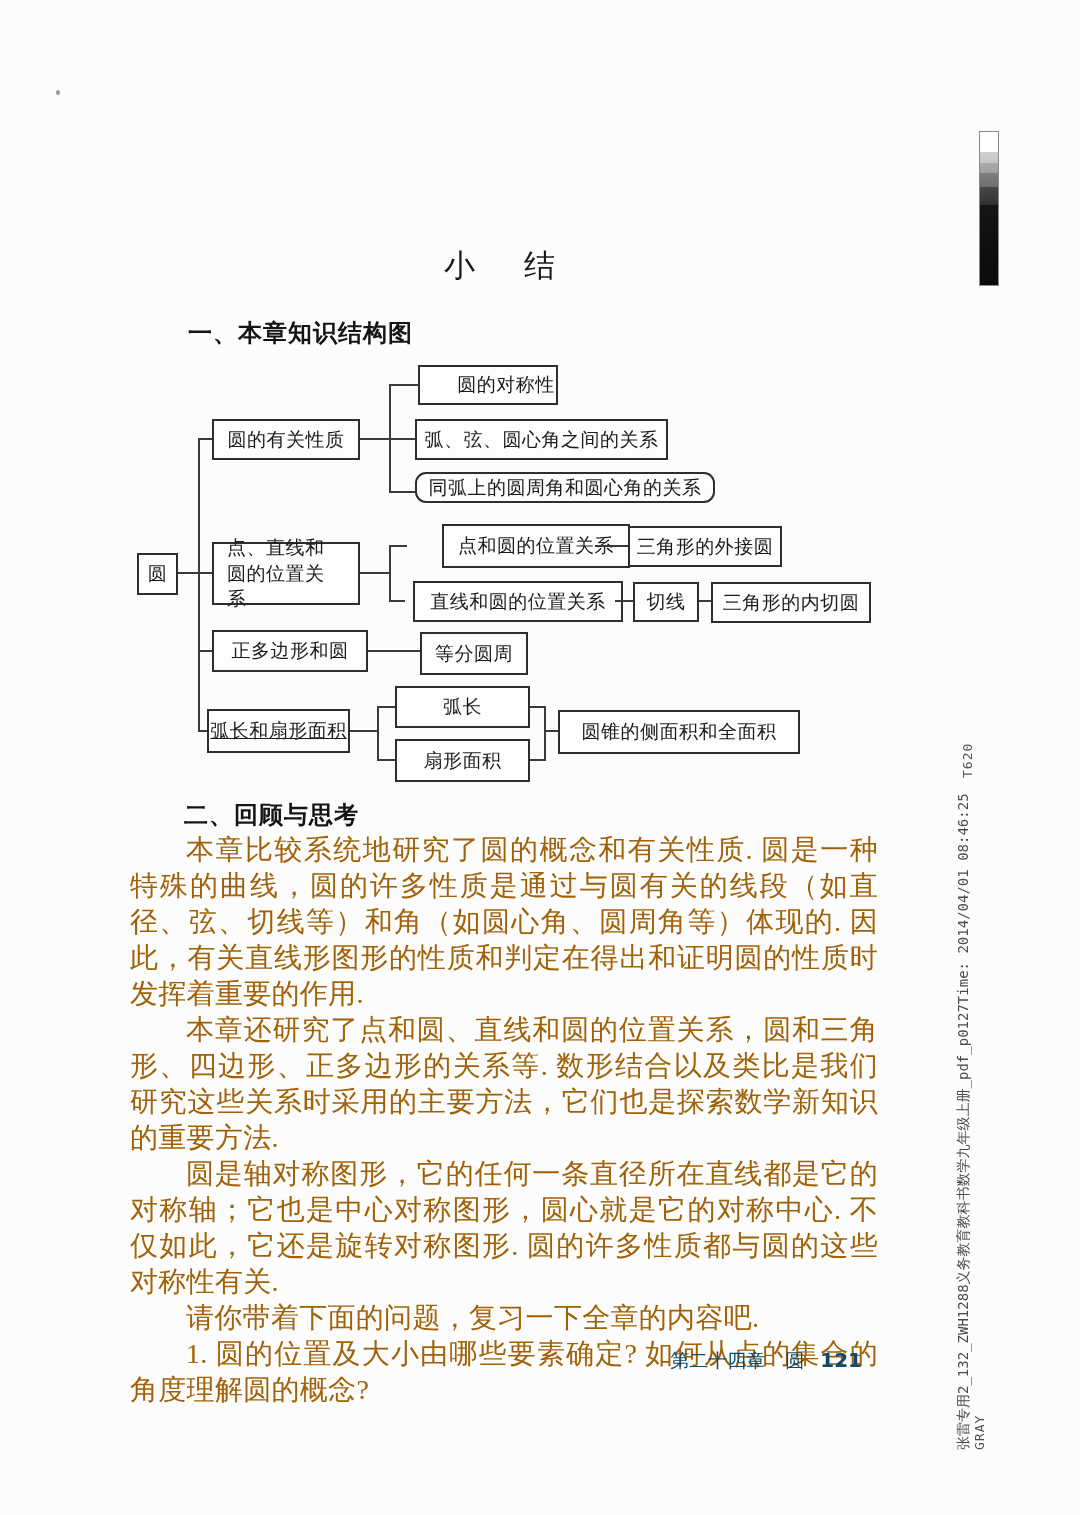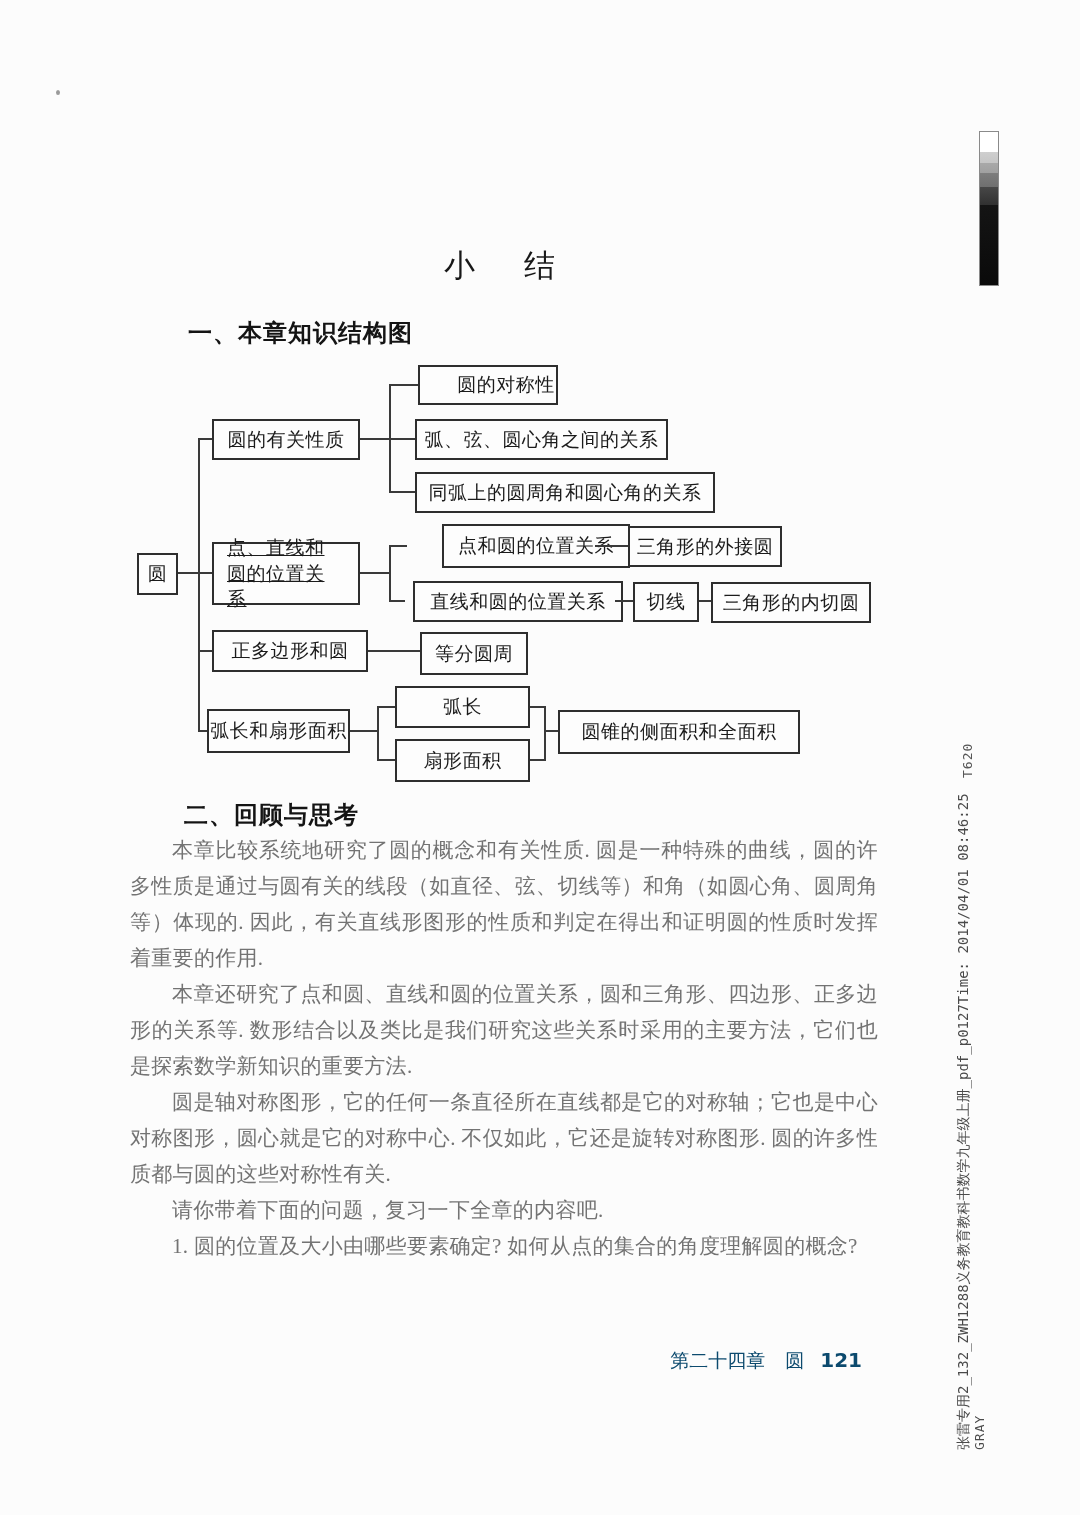--- a/index.html
+++ b/index.html
@@ -38,30 +38,30 @@
 
   
   .node {
     position:absolute; background:#fdfdfd;
     border:2px solid #2e2e2e;
     display:flex; align-items:center; justify-content:center;
     font-size:19px; color:#1b1b1b; text-align:center;
     line-height:1.35; letter-spacing:0.5px;
   }
   .node.two-line {
-    justify-content:flex-start; text-align:left; padding-left:13px; padding-right:20px;text-decoration:underline;
+    justify-content:flex-start; text-align:left; padding-left:13px; padding-right:20px;
   }
   .hline { position:absolute; height:2px; background:var(--line); }
   .vline { position:absolute; width:2px;  background:var(--line); }
 
   
   .bodytext {
     position:absolute; left:130px; top:832px; width:748px;
-    font-size:21px; line-height:36px; text-align:justify;
-    color:#737373; letter-spacing:0.3px;
+    font-size:28px; line-height:36px; text-align:justify;
+    color:#a16207; letter-spacing:0.3px;
   }
   .bodytext p { text-indent:2em; }
 
   .footer {
     position:absolute; left:130px; top:1348px; width:732px;
     text-align:right; font-size:19px; color:#0c4a6e;
   }
   .footer .gap { margin-left:20px; }
   .footer .pagenum {
     margin-left:16px; font-family:"DejaVu Sans", sans-serif;
@@ -102,39 +102,39 @@
   <div>
 
     <div class="node" style="left:137px; top:553px; width:41px; height:42px;">圆</div>
 
     <div class="node" style="left:212px; top:419px; width:148px; height:41px;">圆的有关性质</div>
 
     <div class="node" style="left:418px; top:365px; width:140px; height:40px;padding-left:36px;">圆的对称性</div>
 
     <div class="node" style="left:415px; top:419px; width:253px; height:41px;">弧、弦、圆心角之间的关系</div>
 
-    <div class="node" style="left:415px; top:472px; width:300px; height:41px;">同弧上的圆周角和圆心角的关系</div>
+    <div class="node" style="left:415px; top:472px; width:300px; height:31px;border-radius:11px;">同弧上的圆周角和圆心角的关系</div>
 
     <div class="node two-line" style="left:212px; top:542px; width:148px; height:63px;">点、直线和圆的位置关系</div>
 
     <div class="node" style="left:407px; top:524px; width:188px; height:44px;margin-left:35px;">点和圆的位置关系</div>
 
     <div class="node" style="left:628px; top:526px; width:154px; height:41px;">三角形的外接圆</div>
 
     <div class="node" style="left:405px; top:581px; width:210px; height:41px;margin-left:8px;">直线和圆的位置关系</div>
 
     <div class="node" style="left:633px; top:582px; width:66px; height:40px;">切线</div>
 
     <div class="node" style="left:711px; top:582px; width:160px; height:41px;">三角形的内切圆</div>
 
     <div class="node" style="left:212px; top:630px; width:156px; height:42px;">正多边形和圆</div>
 
     <div class="node" style="left:420px; top:632px; width:108px; height:43px;">等分圆周</div>
 
-    <div class="node" style="left:207px; top:709px; width:143px; height:44px;">弧长和扇形面积</div>
+    <div class="node" style="left:207px; top:709px; width:143px; height:44px;text-decoration:underline;">弧长和扇形面积</div>
 
     <div class="node" style="left:395px; top:686px; width:135px; height:42px;">弧长</div>
 
     <div class="node" style="left:395px; top:739px; width:135px; height:43px;">扇形面积</div>
 
     <div class="node" style="left:558px; top:710px; width:242px; height:44px;">圆锥的侧面积和全面积</div>
 
     <div class="hline" style="left:178px; top:572px; width:34px;"></div>
     <div class="vline" style="left:198px; top:438px; height:294px;"></div>
     <div class="hline" style="left:198px; top:438px; width:14px;"></div>

